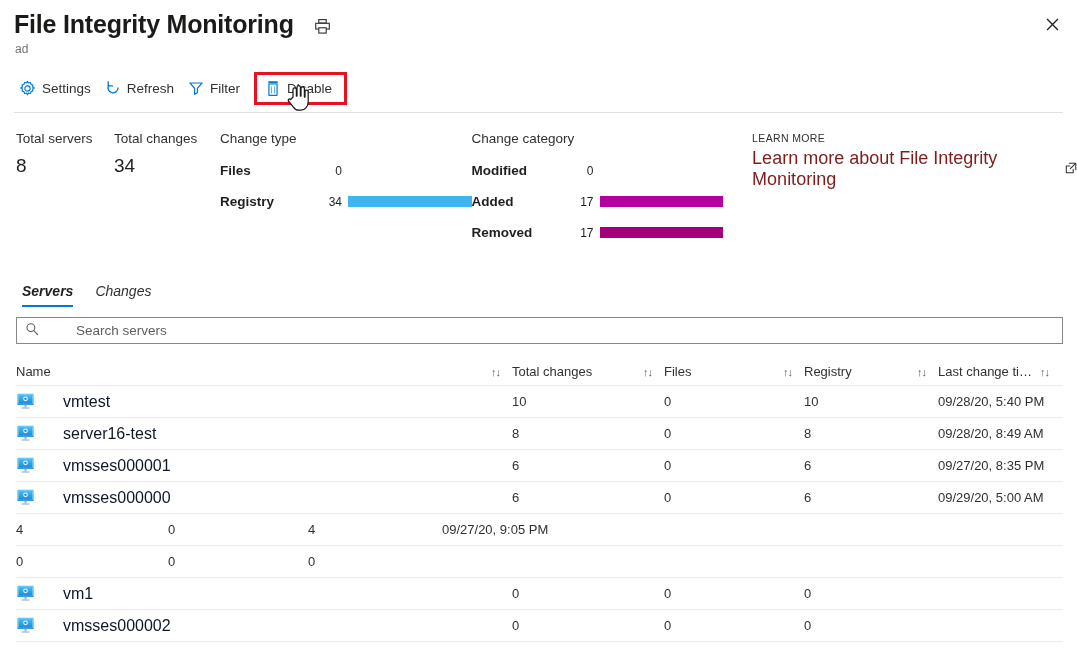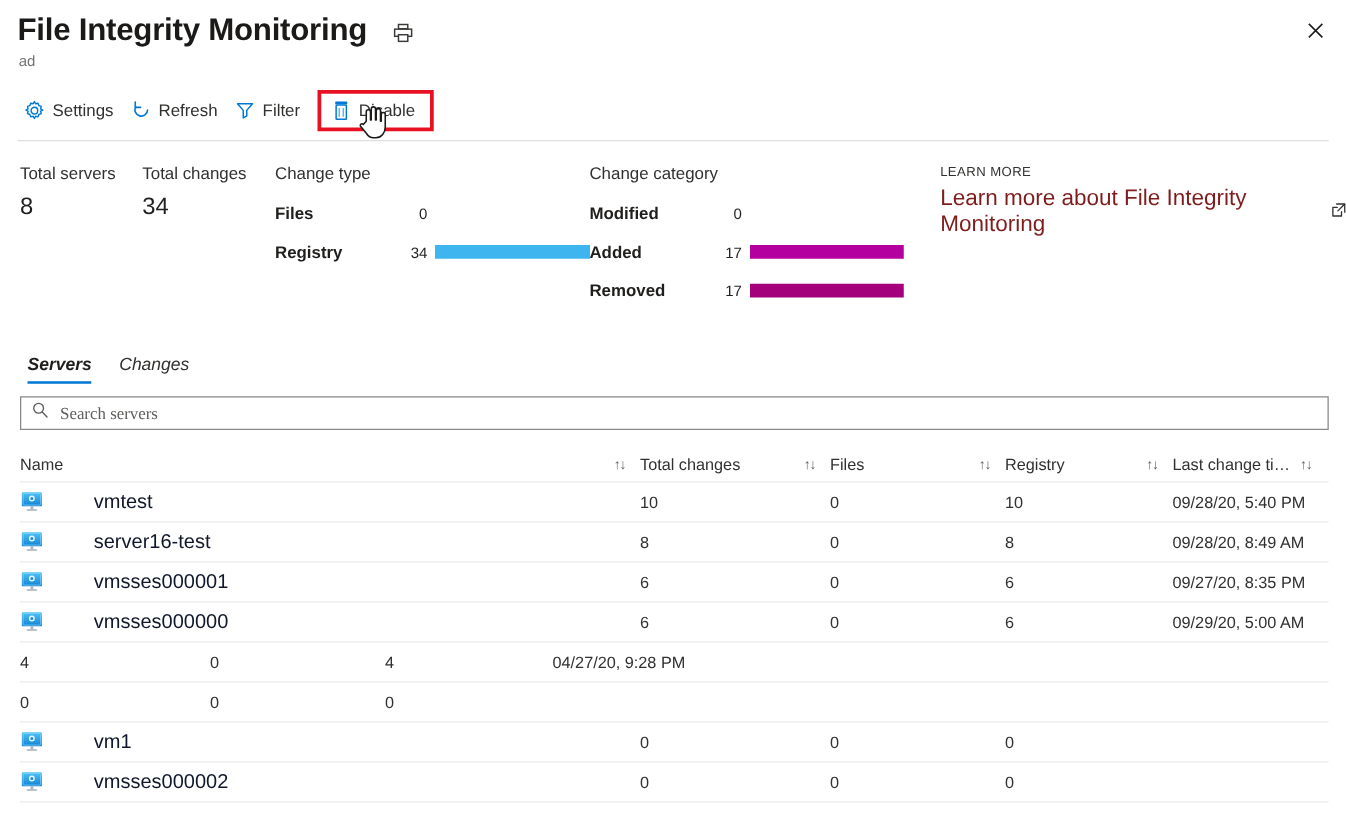--- a/index.html
+++ b/index.html
@@ -124,38 +124,39 @@
 
   
   .search-wrap { padding: 10px 14px 0 16px; }
   .search-box {
     display: flex; align-items: center; gap: 7px;
     height: 27px; border: 1px solid #8a8886; background: #fff;
     padding: 0 8px;
   }
   .search-input {
     border: none; outline: none; flex: 1;
-    font-family: Liberation Serif, serif;
+    font-family: Liberation Sans, sans-serif;
     font-size: 13.5px; color: #323130; background: transparent;
     height: 100%;
+    margin-left: 28px;
   }
   .search-input::placeholder { color: #605e5c; opacity: 1; }
 
   
   .table { padding: 0 14px 0 16px; margin-top: 14px; }
   .trow {
     display: flex; align-items: center;
     border-bottom: 1px solid #edebe9;
     height: 32px;
     font-size: 13px; color: #323130;
   }
   .thead { height: 28px; border-bottom: 1px solid #edebe9; }
   .thead .cell { color: #323130; font-size: 13px; }
   .cell { display: flex; align-items: center; overflow: hidden; white-space: nowrap; }
-  .c-name     { width: 496px; gap: 12px; }
+  .c-name     { width: 496px; }
   .c-changes  { width: 152px; }
   .c-files    { width: 140px; }
   .c-registry { width: 134px; }
   .c-last     { flex: 1; }
 
   .sort-ico {
     margin-left: auto; padding-right: 12px;
     font-size: 11px; color: #605e5c; letter-spacing: -1px;
     display: inline-block;
   }
@@ -439,21 +440,21 @@
      </div>
      <div class="cell c-changes">6</div>
      <div class="cell c-files">0</div>
      <div class="cell c-registry">6</div>
      <div class="cell c-last">09/29/20, 5:00 AM</div>
         </div>
         <div class="trow">
      <div class="cell c-changes">4</div>
      <div class="cell c-files">0</div>
      <div class="cell c-registry">4</div>
-     <div class="cell c-last">04/27/20, 9:28 PM</div>
+     <div class="cell c-last">09/27/20, 9:05 PM</div>
         </div>
         <div class="trow">
      <div class="cell c-changes">0</div>
      <div class="cell c-files">0</div>
      <div class="cell c-registry">0</div>
      <div class="cell c-last"></div>
         </div>
         <div class="trow">
           <div class="cell c-name">
        <svg class="vm-icon" viewBox="0 0 20 18">

